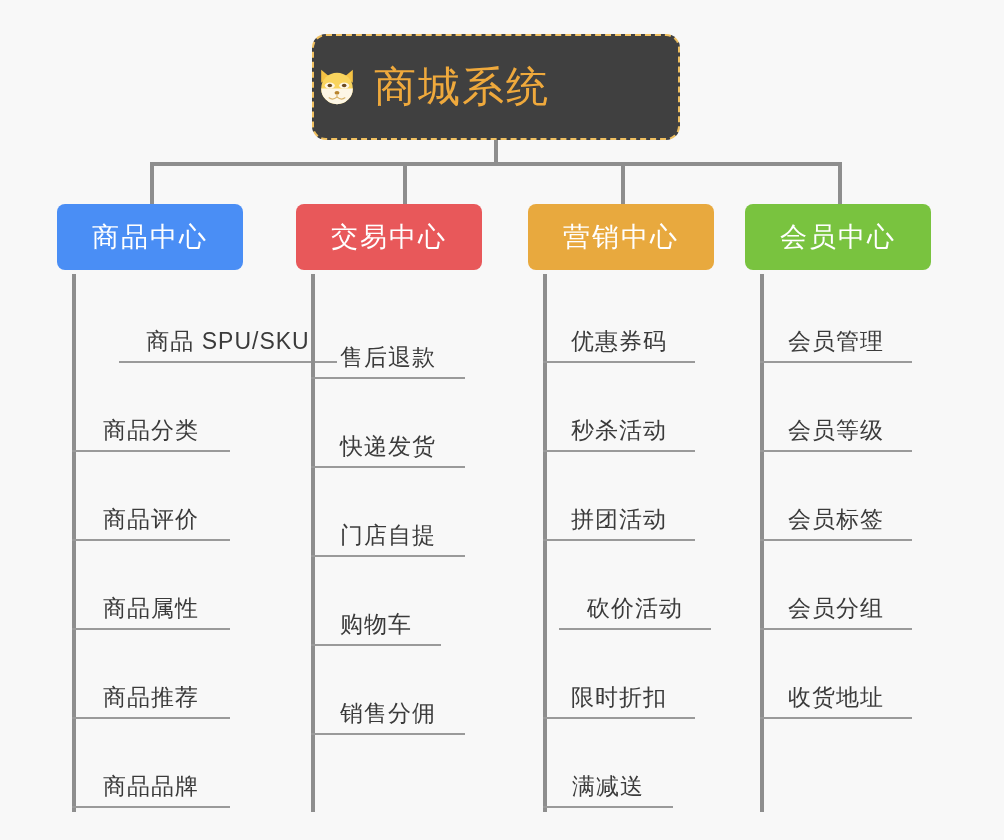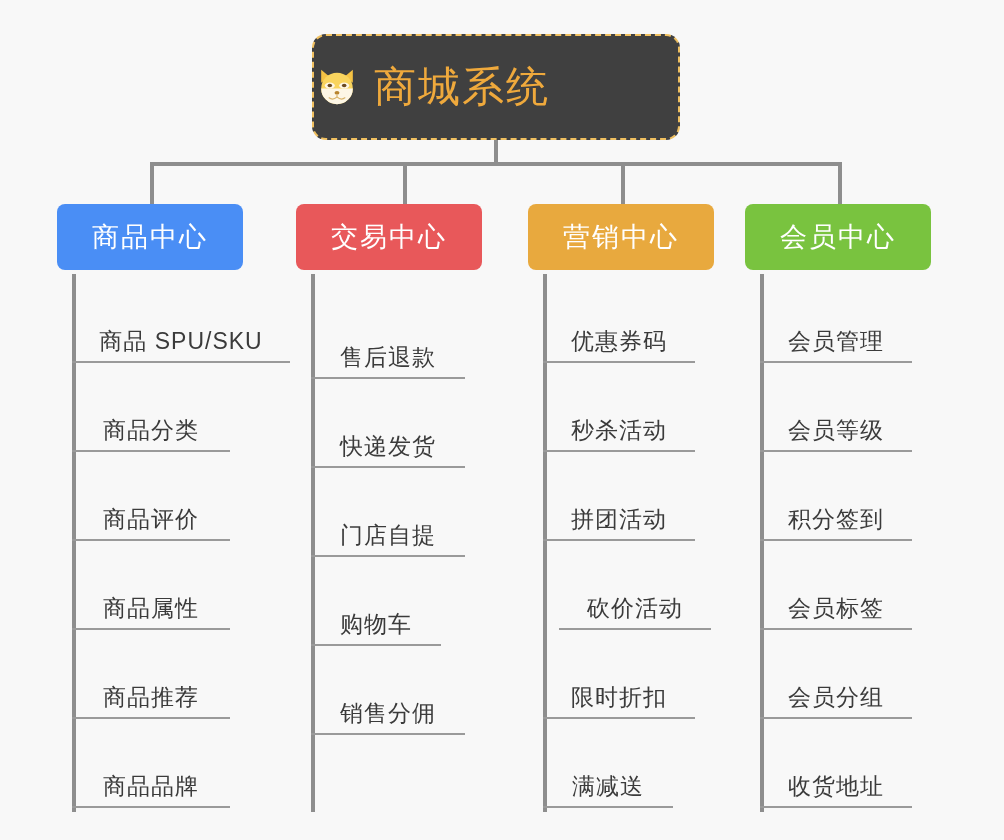--- a/index.html
+++ b/index.html
@@ -130,21 +130,21 @@
   <div class="conn conn-v" style="left:403px; top:162px; height:44px;"></div>
   <div class="conn conn-v" style="left:621px; top:162px; height:44px;"></div>
   <div class="conn conn-v" style="left:838px; top:162px; height:44px;"></div>
 
   <div class="col" style="left:57px; width:186px;">
     <div class="cat-header" style="background:#4a8ef5; width:186px;">
       <span>商品中心</span>
     </div>
     <div class="col-spine" style="height:538px;"></div>
     <div class="leaf-list">
-      <div class="leaf" style="width:218px;">
+      <div class="leaf" style="width:218px;margin-left:47px;">
         <span class="leaf-label">商品 SPU/SKU</span>
       </div>
       <div class="leaf" style="width:158px;">
         <span class="leaf-label">商品分类</span>
       </div>
       <div class="leaf" style="width:158px;">
         <span class="leaf-label">商品评价</span>
       </div>
       <div class="leaf" style="width:158px;">
         <span class="leaf-label">商品属性</span>
@@ -215,23 +215,20 @@
     </div>
     <div class="col-spine" style="height:538px;"></div>
     <div class="leaf-list">
       <div class="leaf" style="width:152px;">
         <span class="leaf-label">会员管理</span>
       </div>
       <div class="leaf" style="width:152px;">
         <span class="leaf-label">会员等级</span>
       </div>
       <div class="leaf" style="width:152px;">
-        <span class="leaf-label">积分签到</span>
-      </div>
-      <div class="leaf" style="width:152px;">
         <span class="leaf-label">会员标签</span>
       </div>
       <div class="leaf" style="width:152px;">
         <span class="leaf-label">会员分组</span>
       </div>
       <div class="leaf" style="width:152px;">
         <span class="leaf-label">收货地址</span>
       </div>
     </div>
   </div>

